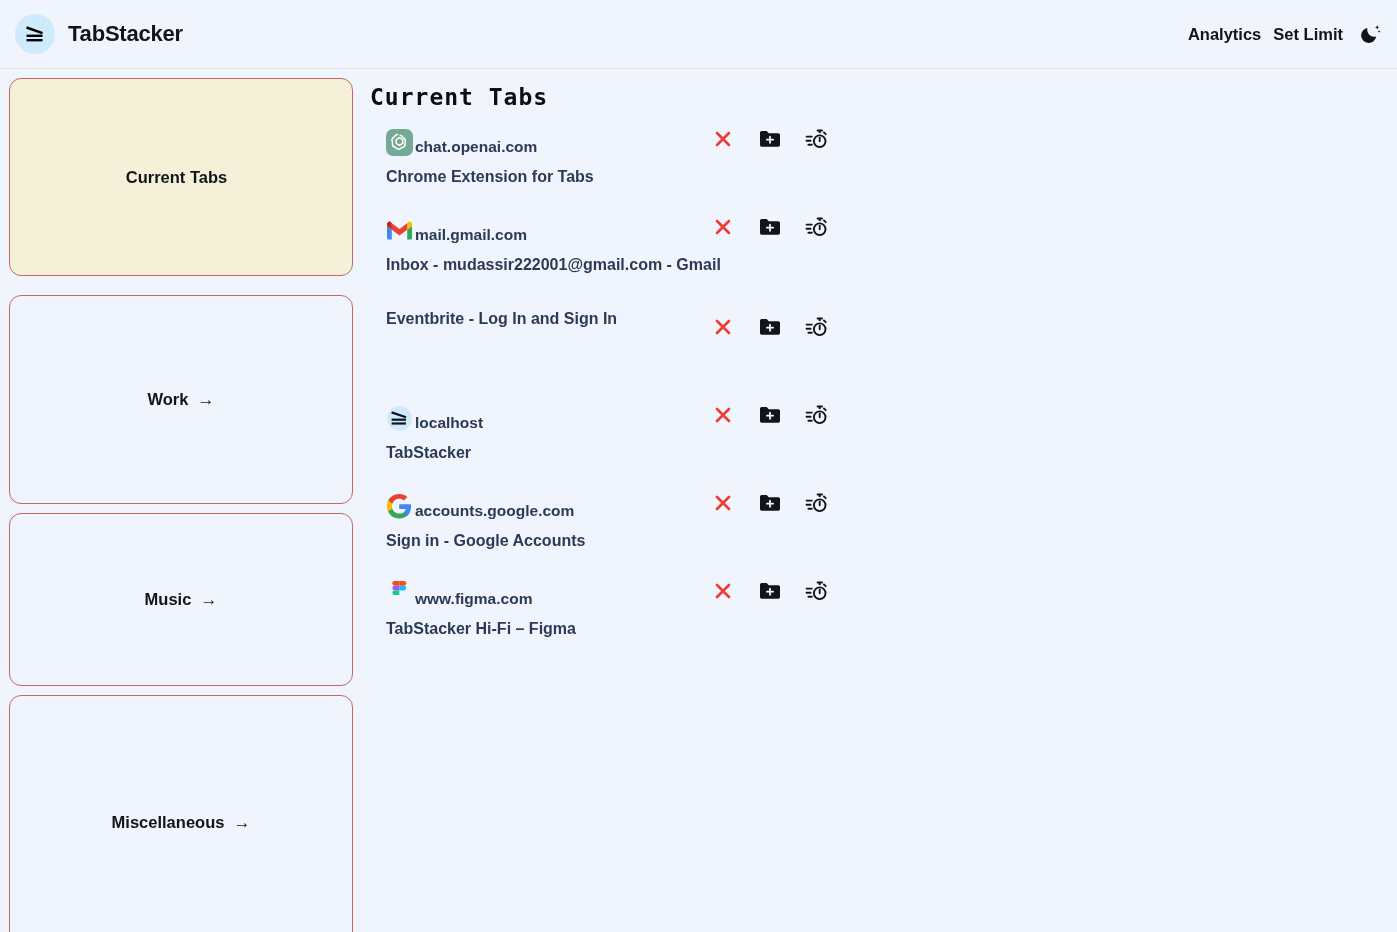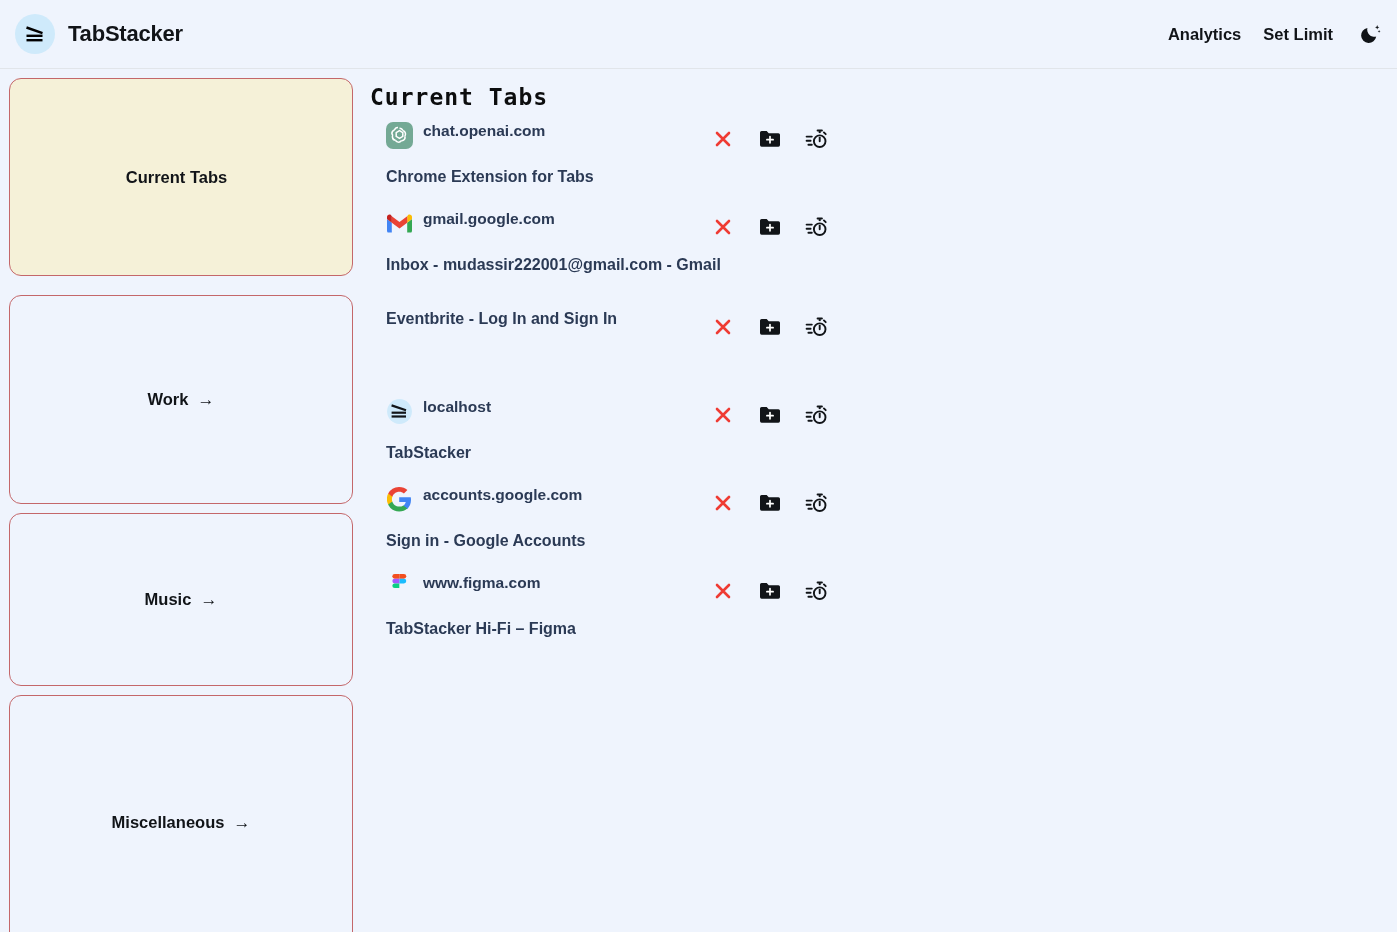--- a/index.html
+++ b/index.html
@@ -40,21 +40,21 @@
     font-size: 22px;
     font-weight: bold;
     color: #111418;
     letter-spacing: -0.2px;
   }
   #header-nav {
     margin-left: auto;
     margin-right: 12px;
     display: flex;
     align-items: center;
-    gap: 22px;
+    gap: 12px;
   }
   .nav-link {
     font-size: 16.5px;
     font-weight: bold;
     color: #111418;
     cursor: pointer;
     white-space: nowrap;
   }
   #theme-toggle {
     width: 28px; height: 28px;
@@ -125,23 +125,23 @@
   #tab-list {
     margin-top: 12px;
   }
   .tab-row {
     position: relative;
     height: 88px;
     padding-left: 16px;
   }
   .tab-row-top {
     display: flex;
-    align-items: flex-start;
+    align-items: flex-end;
     height: 34px;
-    gap: 10px;
+    gap: 2px;
   }
   .favicon {
     width: 27px; height: 27px;
     flex: none;
     display: flex;
     align-items: center;
     justify-content: center;
   }
   .tab-domain {
     font-size: 15.5px;
@@ -280,21 +280,21 @@
       <div class="tab-row-top">
         <span class="favicon">
           <svg width="27" height="21" viewBox="0 0 27 21" aria-hidden="true">
             <path d="M1.8 19.5h4.0V9.8L1.0 6.1v11.6c0 1 .8 1.8 .8 1.8z" fill="#4285f4"></path>
             <path d="M21.2 19.5h4.0s.8-.8.8-1.8V6.1l-4.8 3.7z" fill="#34a853"></path>
             <path d="M21.2 3.2V9.8l4.8-3.7V3.9c0-2.0-2.3-3.2-3.9-2.0z" fill="#fbbc04"></path>
             <path d="M5.8 9.8V3.2l7.7 5.8 7.7-5.8v6.6l-7.7 5.8z" fill="#ea4335"></path>
             <path d="M1.0 3.9v2.2l4.8 3.7V3.2L4.9 1.9C3.3.7 1.0 1.9 1.0 3.9z" fill="#c5221f"></path>
           </svg>
         </span>
-        <span class="tab-domain">gmail.google.com</span>
+        <span class="tab-domain">mail.gmail.com</span>
       </div>
       <div class="tab-title">Inbox - mudassir222001@gmail.com - Gmail</div>
       <div class="row-actions">
         <span class="act-btn">
           <svg width="20" height="20" viewBox="0 0 20 20" aria-hidden="true">
             <path d="M4 4 L16 16 M16 4 L4 16" stroke="#ef3b33" stroke-width="2.6" stroke-linecap="round"></path>
           </svg>
         </span>
         <span class="act-btn">
           <svg width="24" height="22" viewBox="0 0 24 22" aria-hidden="true">

